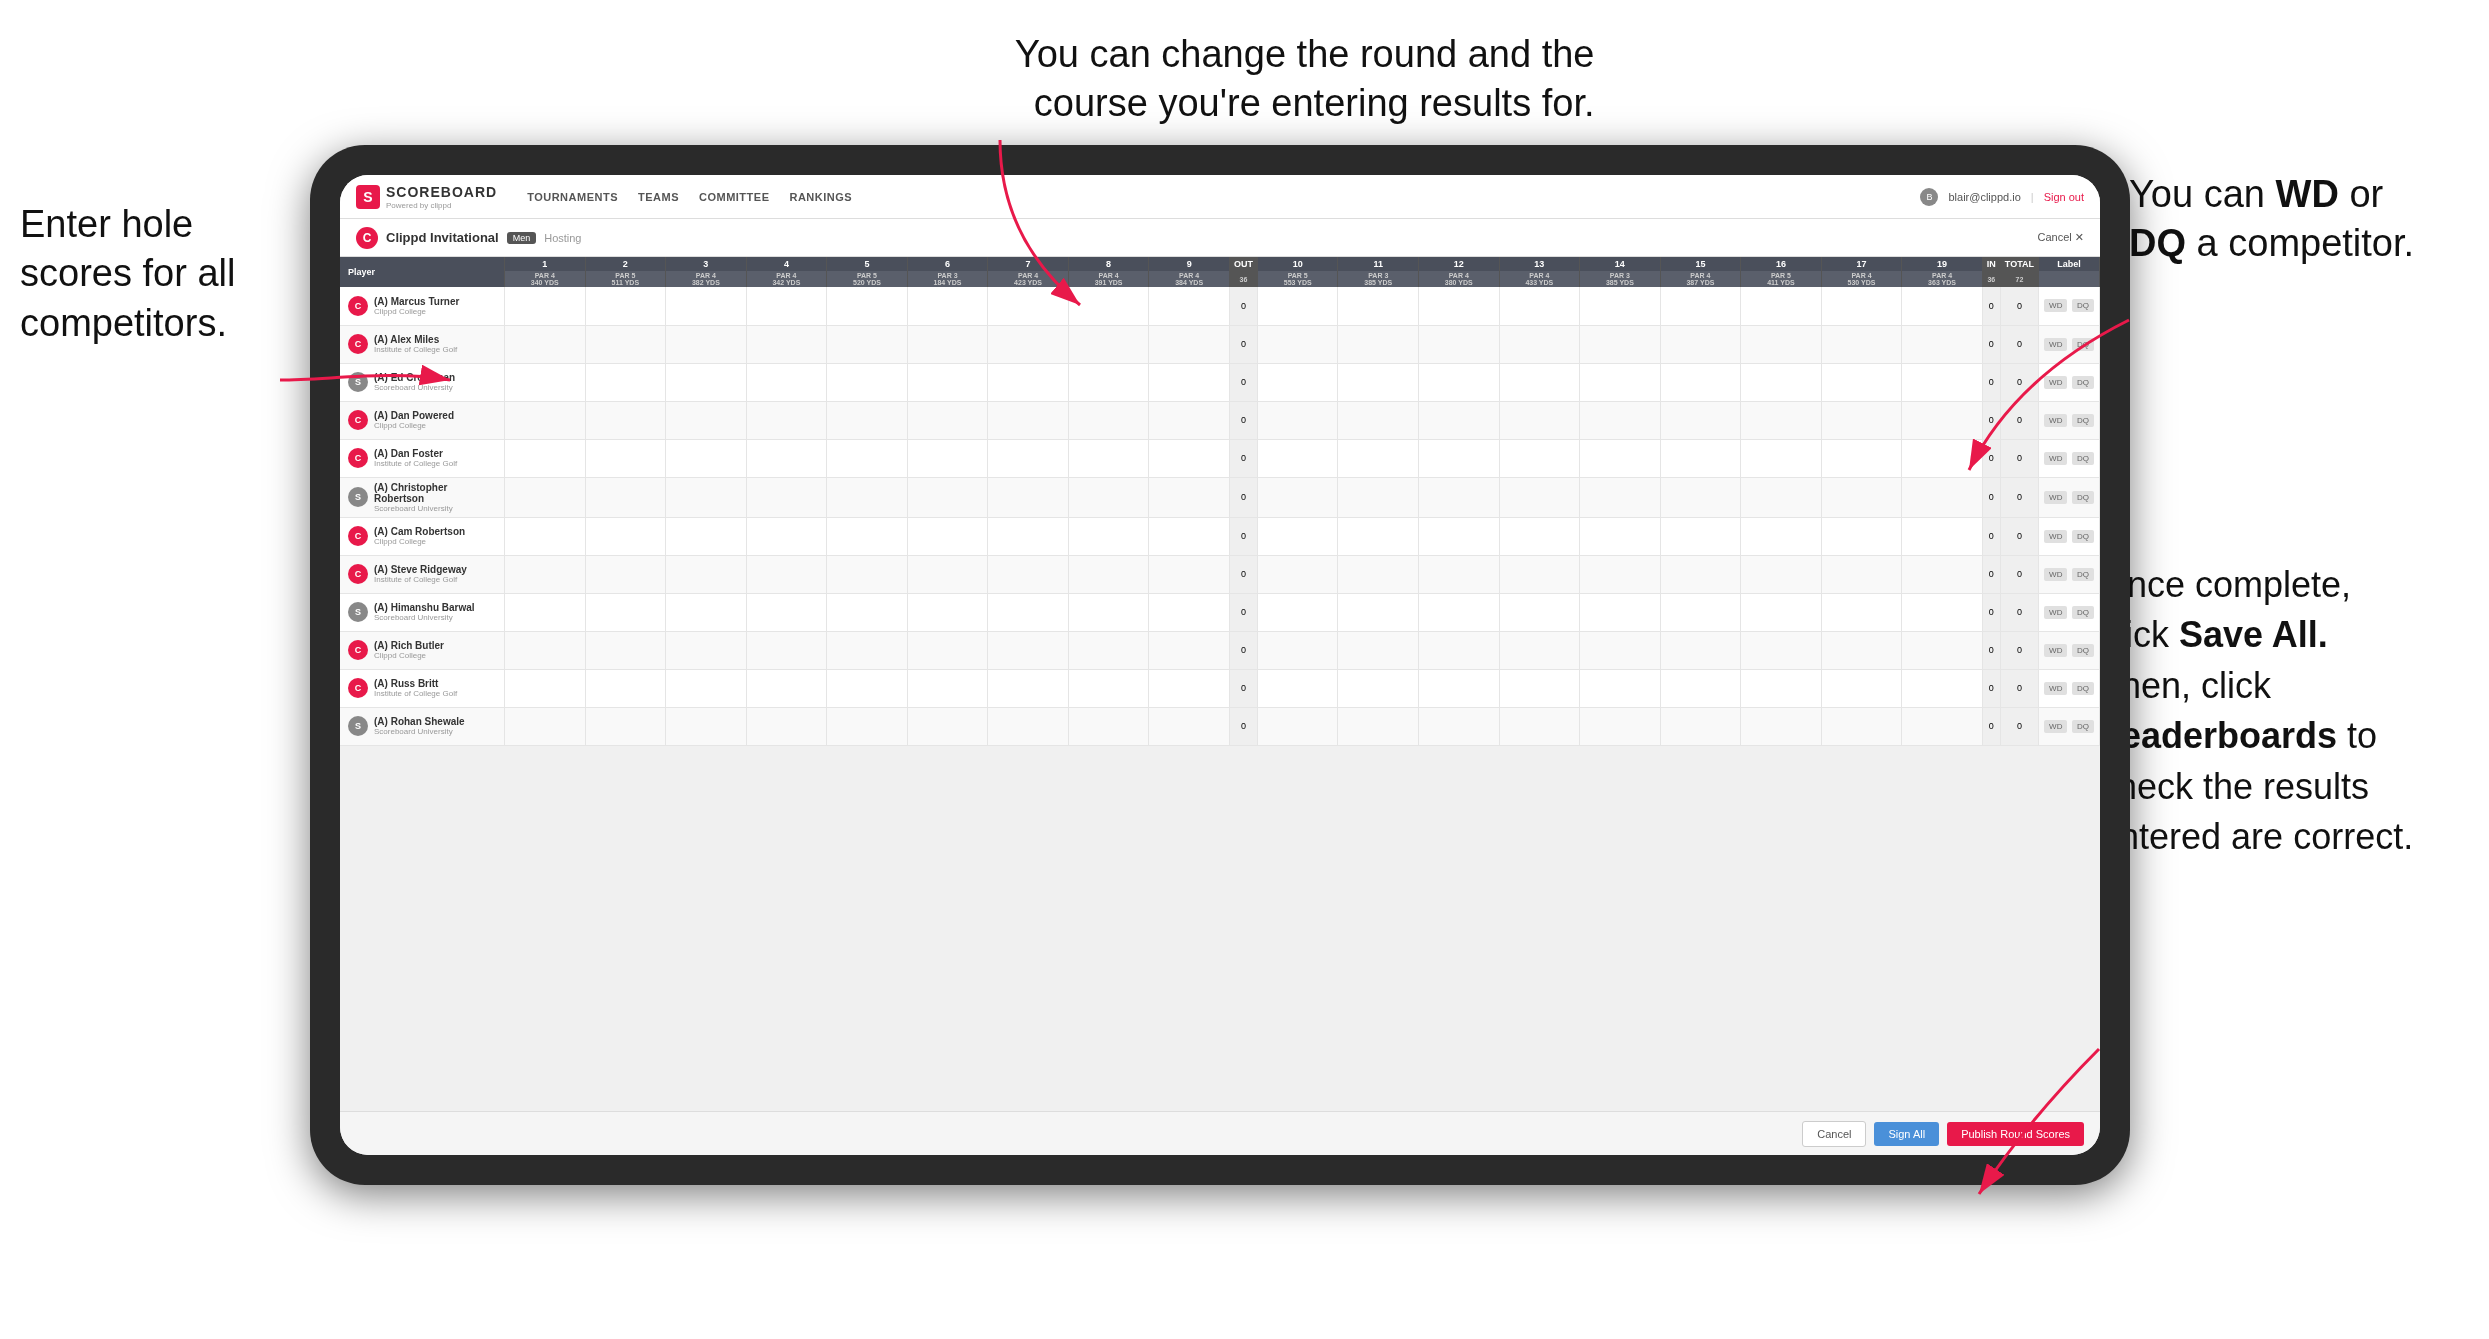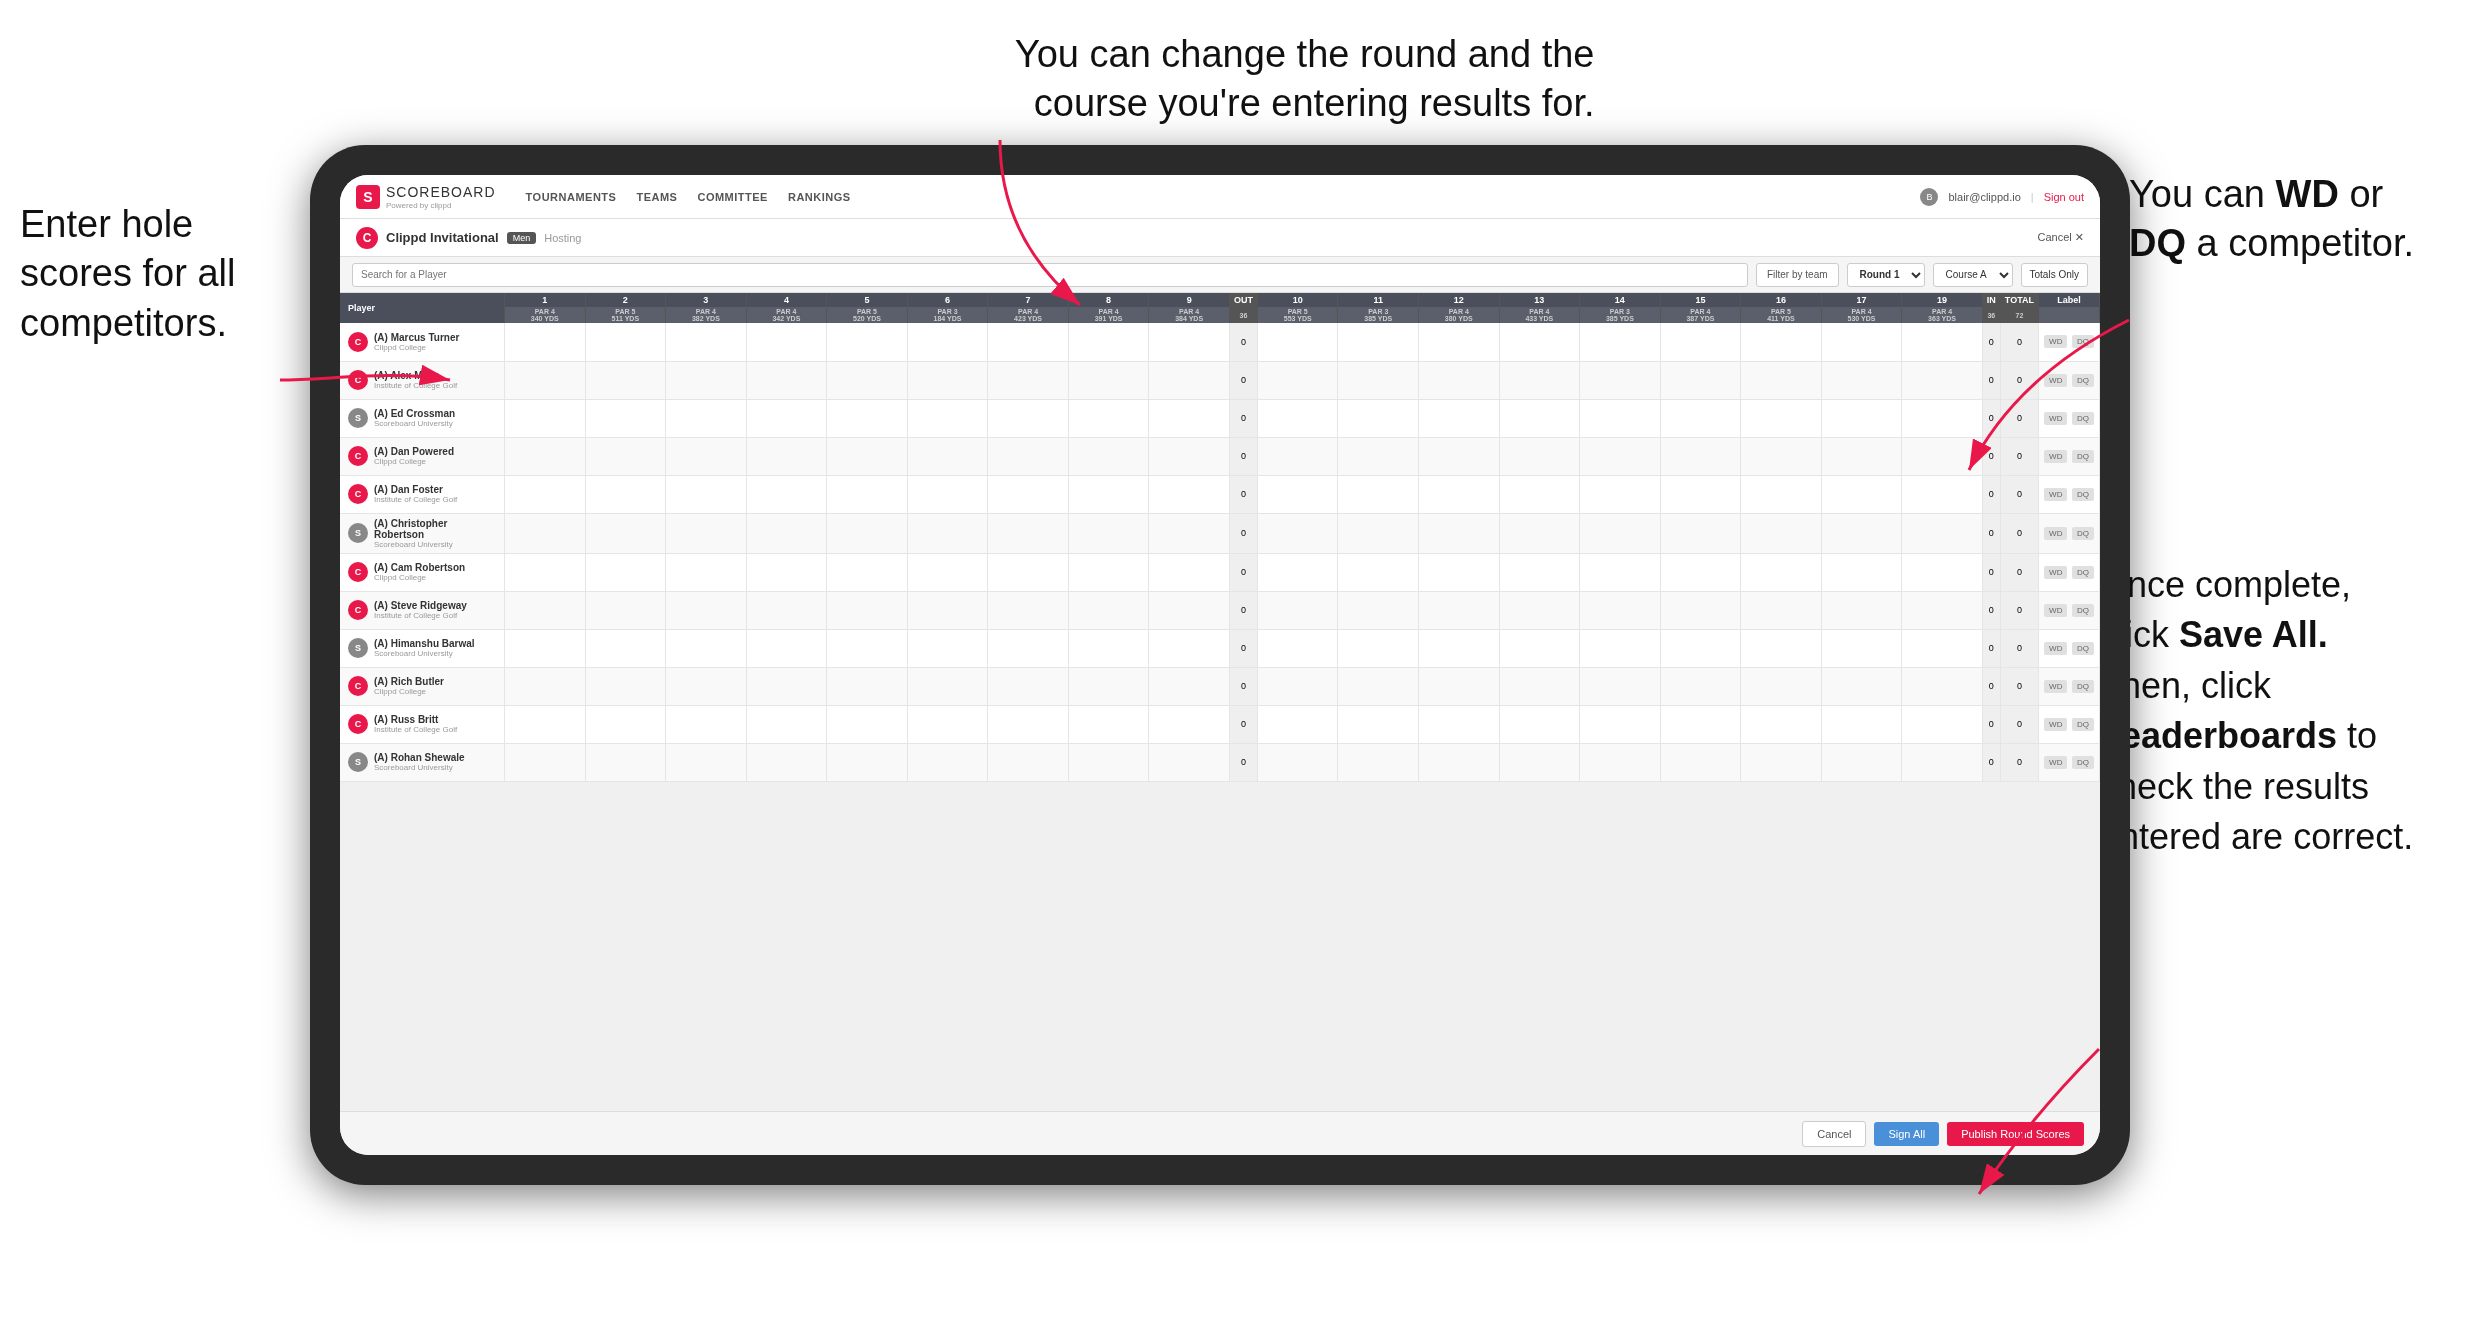--- a/index.html
+++ b/index.html
@@ -86,21 +86,21 @@
     }
 
     .scoreboard-logo {
       display: flex;
       align-items: center;
       gap: 6px;
     }
 
     .logo-text {
       font-size: 14px;
-      font-weight: normal;
+      font-weight: bold;
       color: #333;
       letter-spacing: 1px;
     }
 
     .logo-sub {
       font-size: 8px;
       color: #999;
       display: block;
     }
 
@@ -549,31 +549,20 @@
 
     <div class="tournament-bar">
       <div class="tournament-icon">C</div>
       <span class="tournament-title">Clippd Invitational</span>
       <span class="tournament-badge">Men</span>
       <span class="tournament-hosting">Hosting</span>
       <span class="cancel-btn">Cancel  ✕</span>
     </div>
 
 
-    <div class="toolbar">
-      <input class="search-box" type="text" placeholder="Search for a Player" style="">
-      <button class="filter-btn">Filter by team</button>
-      <select class="round-select">
-        <option>Round 1</option>
-      </select>
-      <select class="course-select">
-        <option>Course A</option>
-      </select>
-      <button class="totals-toggle">Totals Only</button>
-    </div>
 
     <div class="score-table-container">
       <table class="score-table">
         <thead>
           <tr class="hole-header">
             <th class="player-col" rowspan="2" style="text-align:left;padding-left:8px;">Player</th>
             <th>1</th>
             <th>2</th>
             <th>3</th>
             <th>4</th>

